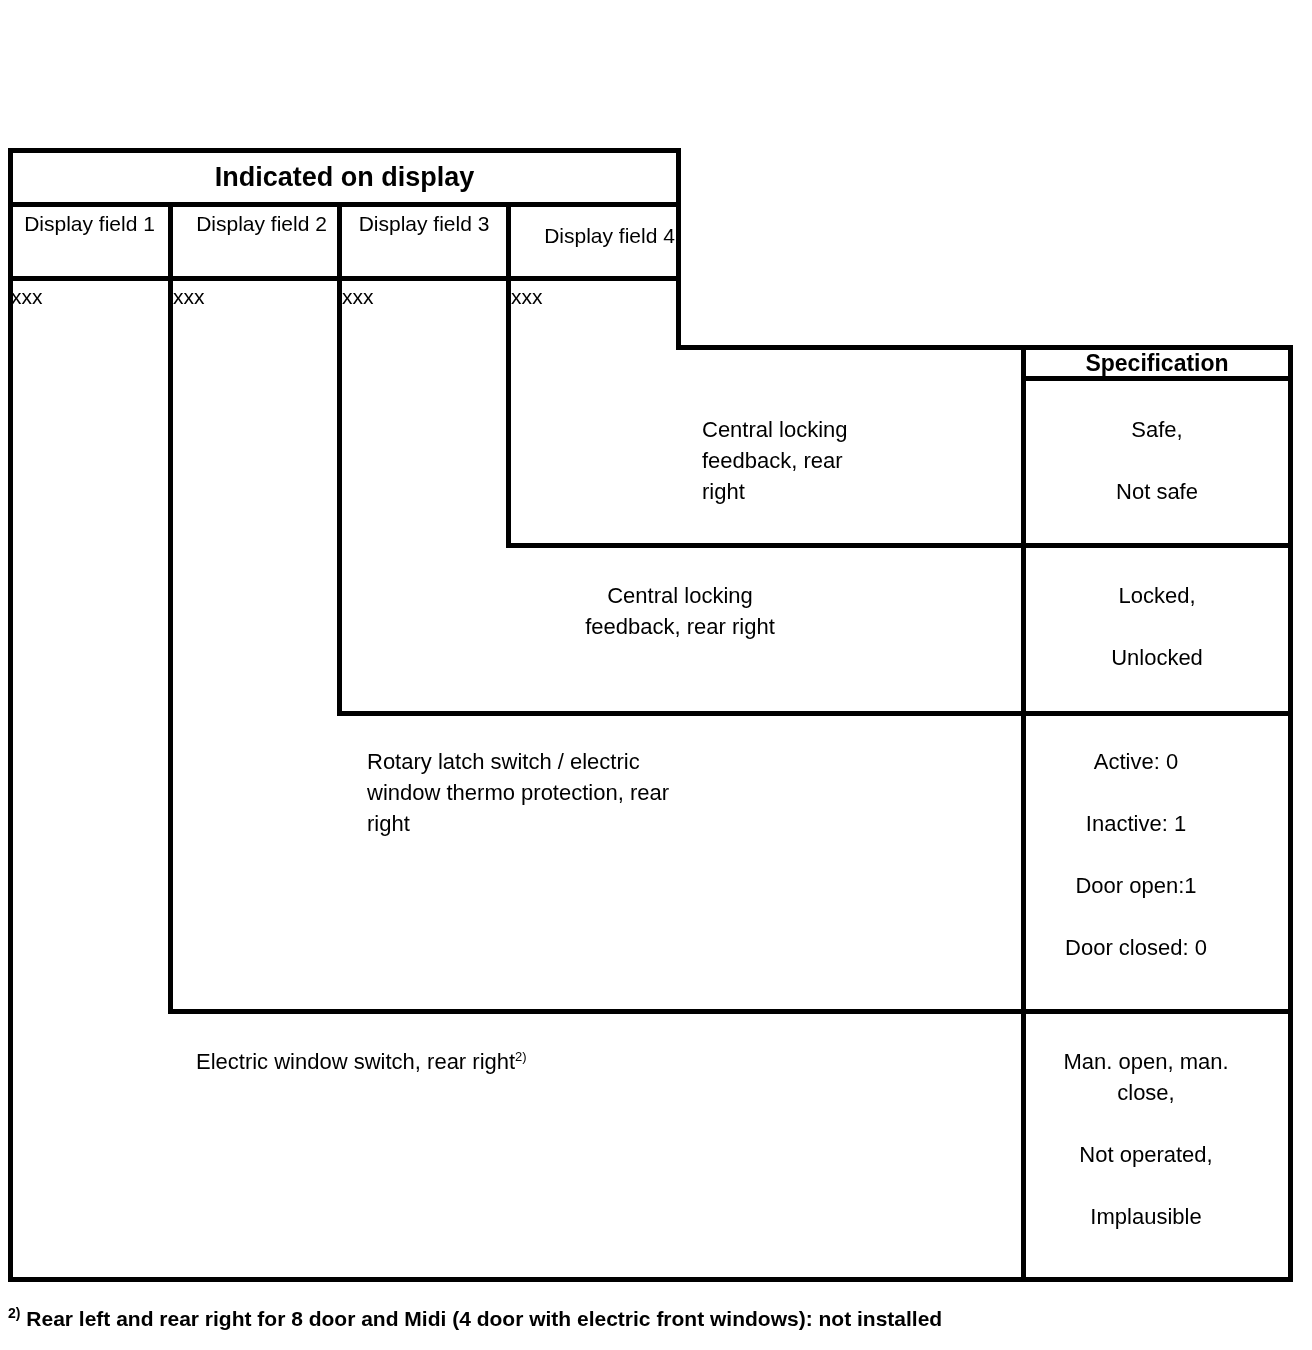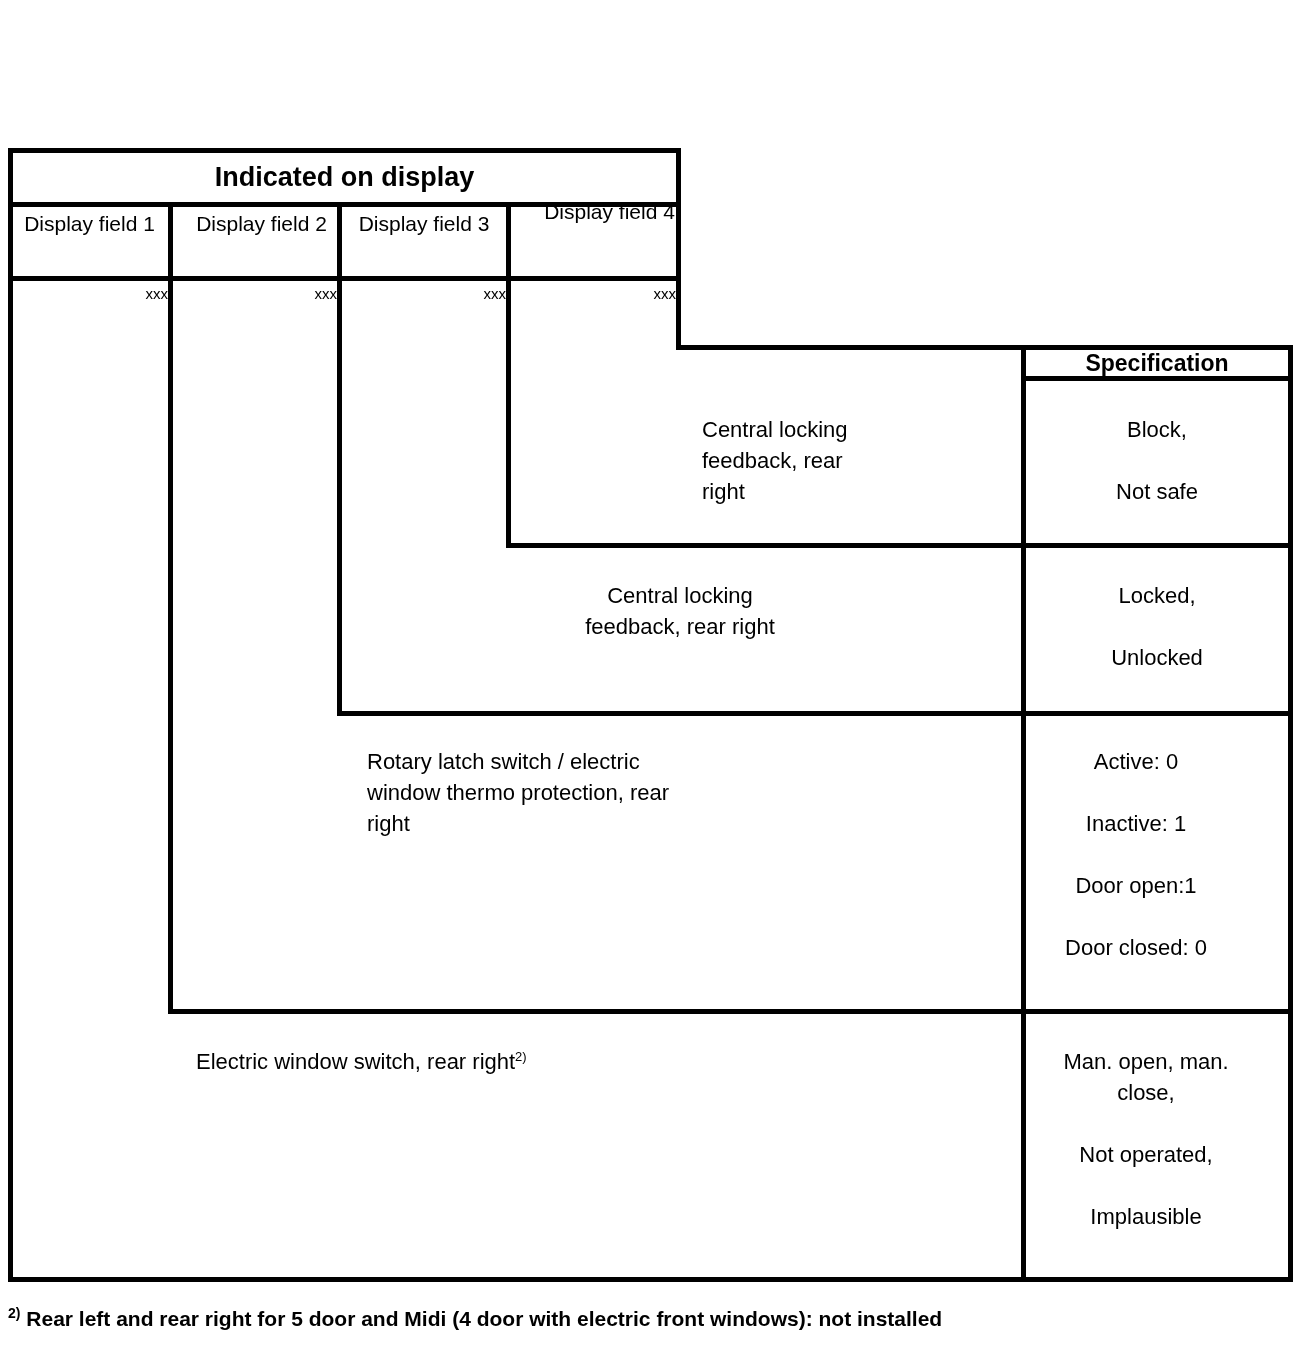--- a/index.html
+++ b/index.html
@@ -29,21 +29,21 @@
   .cell-txt{
     font-size:22px;line-height:31px;
     white-space:pre-wrap;
   }
   .ctr{text-align:center;}
   .lft{text-align:left;}
 
   .banner{font-size:27px;font-weight:bold;text-align:center;}
   .spec-head{font-size:23px;font-weight:bold;text-align:center;}
   .fieldhead{font-size:21px;line-height:27px;text-align:center;}
-  .xxx{font-size:15px;text-align:right;}
+  .xxx{font-size:21px;text-align:left;}
 
   .spec-val{font-size:22px;line-height:31px;text-align:center;}
   .spec-val span{display:block;}
   .gap{height:31px;}
 
   sup{font-size:13px;vertical-align:super;line-height:0;}
 
   
   .footnote{
     position:absolute;left:8px;top:1306px;width:1290px;
@@ -88,35 +88,35 @@
   <div class="v-rule" style="left:1288px;top:345px;height:937px;"></div>
 
   <div class="cell banner" style="left:8px;top:162px;width:673px;">Indicated on display</div>
 
   <div class="cell fieldhead" style="left:11px;top:210px;width:157px;">Display field
 1</div>
   <div class="cell fieldhead" style="left:173px;top:210px;width:177px;">Display field
 2</div>
   <div class="cell fieldhead" style="left:342px;top:210px;width:164px;">Display field
 3</div>
-  <div class="cell fieldhead" style="left:511px;top:198px;width:165px;padding-left:32px;">Display field
+  <div class="cell fieldhead" style="left:511px;top:222px;width:165px;padding-left:32px;">Display field
 4</div>
 
   <div class="cell xxx" style="left:11px;top:285px;width:157px;">xxx</div>
   <div class="cell xxx" style="left:173px;top:285px;width:164px;">xxx</div>
   <div class="cell xxx" style="left:342px;top:285px;width:164px;">xxx</div>
   <div class="cell xxx" style="left:511px;top:285px;width:165px;">xxx</div>
 
   <div class="cell spec-head" style="left:1026px;top:350px;width:262px;text-align:center;">Specification</div>
 
   <div class="cell cell-txt lft" style="left:702px;top:414px;width:300px;">Central locking
 feedback, rear
 right</div>
   <div class="cell spec-val" style="left:1026px;top:414px;width:262px;">
-    <span>Block,</span>
+    <span>Safe,</span>
     <span class="gap"></span>
     <span>Not safe</span>
   </div>
 
   <div class="cell cell-txt ctr" style="left:400px;top:580px;width:560px;">Central locking
 feedback, rear right</div>
   <div class="cell spec-val" style="left:1026px;top:580px;width:262px;">
     <span>Locked,</span>
     <span class="gap"></span>
     <span>Unlocked</span>
@@ -138,15 +138,15 @@
   <div class="cell cell-txt lft" style="left:196px;top:1046px;width:760px;"><span>Electric window switch, rear right</span><sup>2)</sup></div>
   <div class="cell spec-val" style="left:1026px;top:1046px;width:240px;">
     <span>Man. open, man.</span>
     <span>close,</span>
     <span class="gap"></span>
     <span>Not operated,</span>
     <span class="gap"></span>
     <span>Implausible</span>
   </div>
 
-  <div class="footnote"><sup>2)</sup><span> Rear left and rear right for 5 door and Midi (4 door with electric front windows): not installed</span></div>
+  <div class="footnote"><sup>2)</sup><span> Rear left and rear right for 8 door and Midi (4 door with electric front windows): not installed</span></div>
 
 </div>
 
 </body></html>

